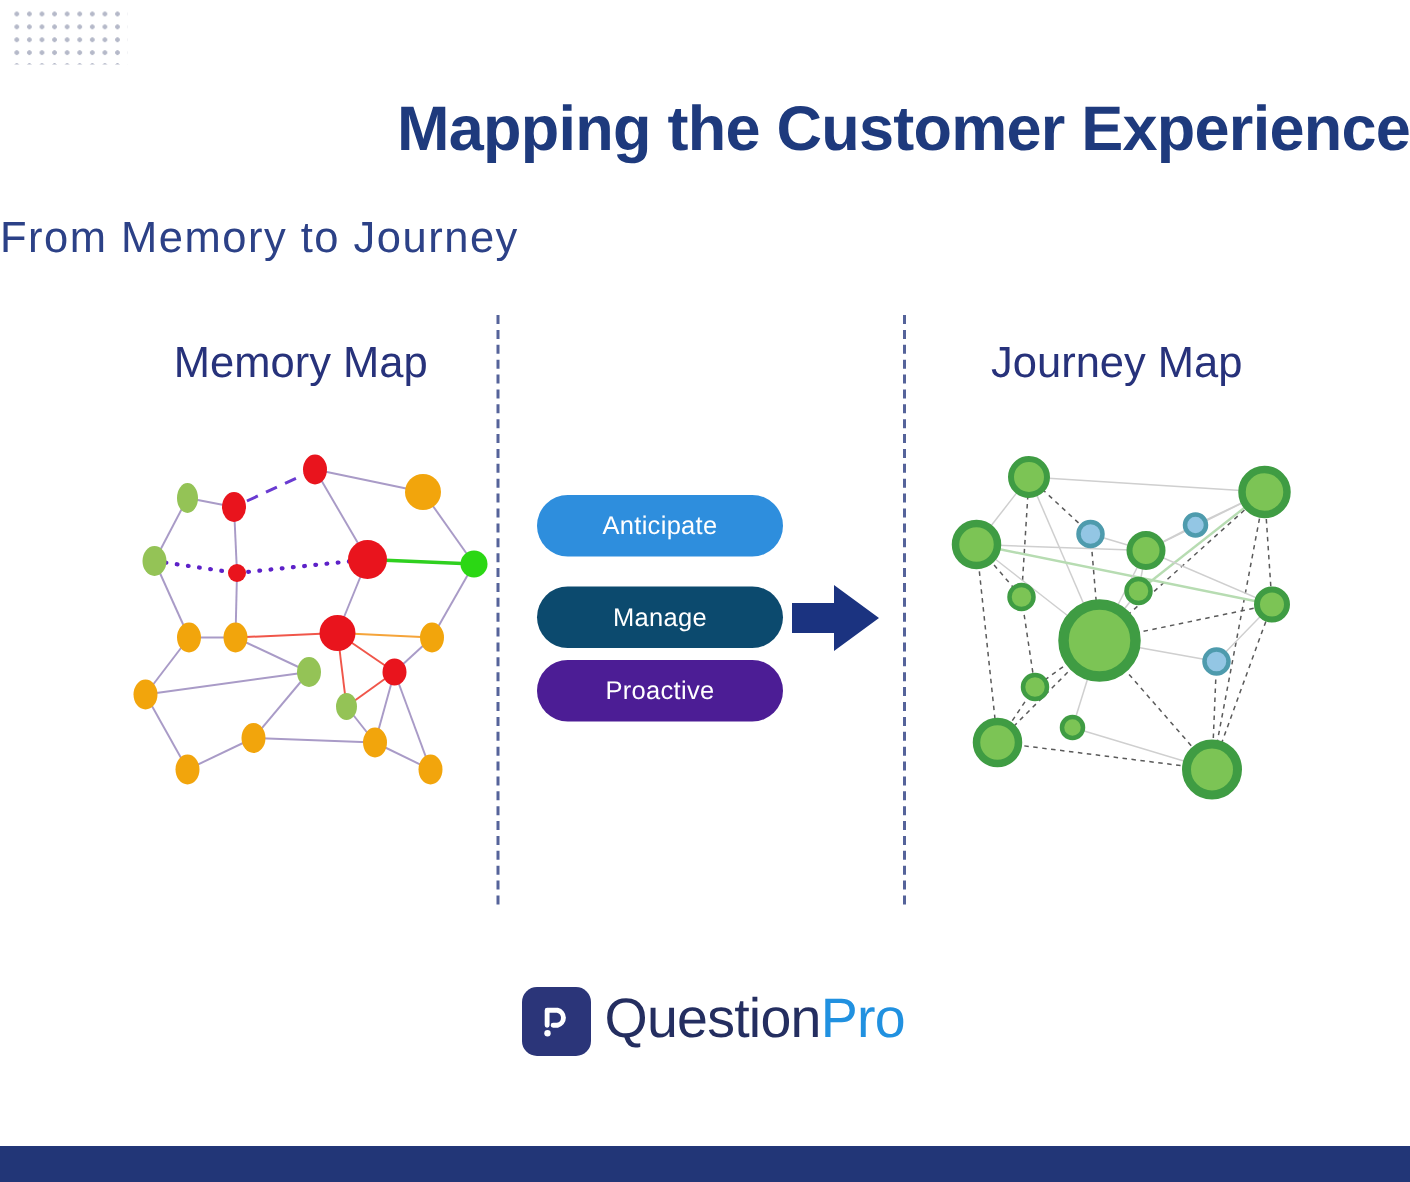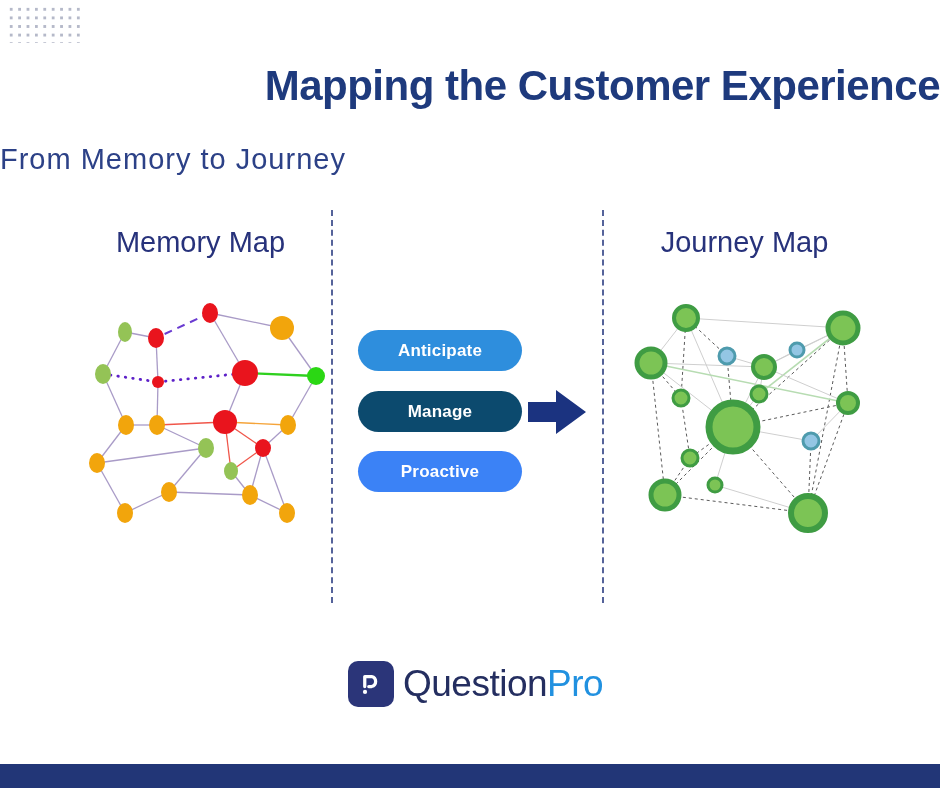--- a/index.html
+++ b/index.html
@@ -18,25 +18,25 @@
   .map-label.journey{left:622px;}
   .divider{position:absolute;top:210px;height:393px;width:0;
     border-left:2px dashed #55639a;}
   .divider.left{left:331px;}
   .divider.right{left:602px;}
   .net-svg{position:absolute;}
   #memory-svg{left:82px;top:300px;}
   #journey-svg{left:628px;top:300px;}
   .pills{position:absolute;left:358px;top:330px;width:164px;}
   .pill{position:absolute;left:0;width:164px;height:41px;border-radius:21px;
-    background:#2e8edd;color:#ffffff;font-size:17px;font-weight:700;
+    background:#2e8edd;color:#ffffff;font-size:17px;font-weight:400;
     display:flex;align-items:center;justify-content:center;letter-spacing:0.2px;}
   .arrow-wrap{position:absolute;left:528px;top:388px;width:62px;height:48px;}
   .logo{position:absolute;left:348px;top:658px;height:52px;display:flex;
-    align-items:center;gap:9px;}
+    align-items:flex-start;gap:9px;}
   .logo-icon{width:46px;height:46px;border-radius:10px;background:#2b3579;
     display:flex;align-items:center;justify-content:center;}
   .logo-text{font-size:37px;font-weight:500;letter-spacing:-0.5px;}
   .logo-text .primary{color:#242e60;}
   .logo-text .secondary{color:#2191e0;}
   .footer-bar{position:absolute;left:0;bottom:0;width:940px;height:24px;background:#223677;}
 </style>
 </head>
 <body>
 
@@ -104,21 +104,21 @@
       <ellipse cx="149" cy="171" rx="7" ry="9" fill="#94c356"></ellipse>
       <ellipse cx="87" cy="192" rx="8" ry="10" fill="#f2a50c"></ellipse>
       <ellipse cx="168" cy="195" rx="8" ry="10" fill="#f2a50c"></ellipse>
       <ellipse cx="43" cy="213" rx="8" ry="10" fill="#f2a50c"></ellipse>
       <ellipse cx="205" cy="213" rx="8" ry="10" fill="#f2a50c"></ellipse>
     </svg>
 
   <div class="pills" id="pills-container">
       <div class="pill" style="top: 0px; background: rgb(46, 142, 221);">Anticipate</div>
       <div class="pill" style="top: 61px; background: #0c4a6e;">Manage</div>
-      <div class="pill" style="top: 121px; background: #3b82f6;">Proactive</div>
+      <div class="pill" style="top: 110px; background: #4c1d95;">Proactive</div>
     </div>
 
   <div class="arrow-wrap">
     <svg width="62" height="48" viewBox="0 0 62 48">
       <path id="arrow-path" d="M0 14 H28 V2 L58 24 L28 46 V34 H0 Z" fill="#1b3380"></path>
     </svg>
   </div>
 
   <svg id="journey-svg" class="net-svg" width="250" height="240" viewBox="0 0 250 240">
       <line x1="58" y1="18" x2="215" y2="28" stroke="#cfcfcf" stroke-width="1"></line>

